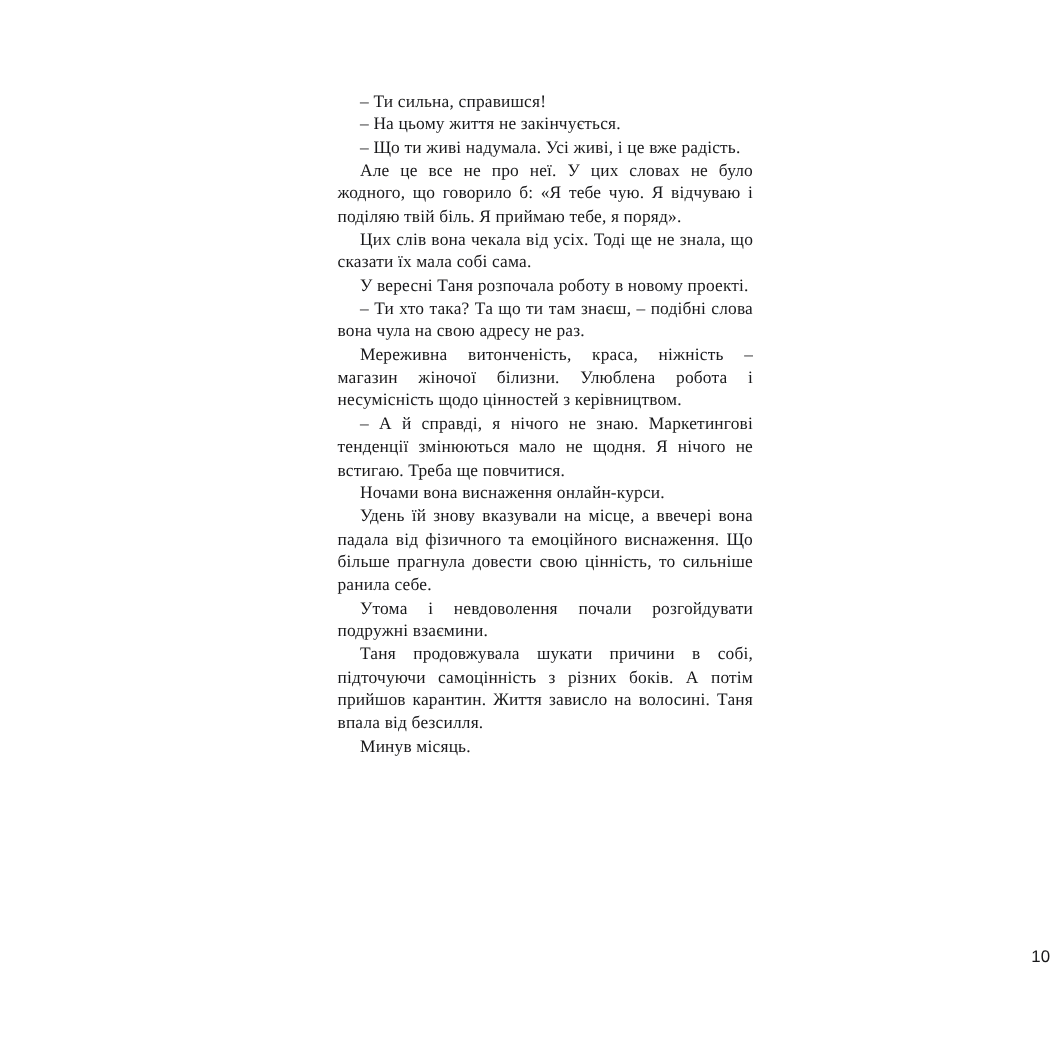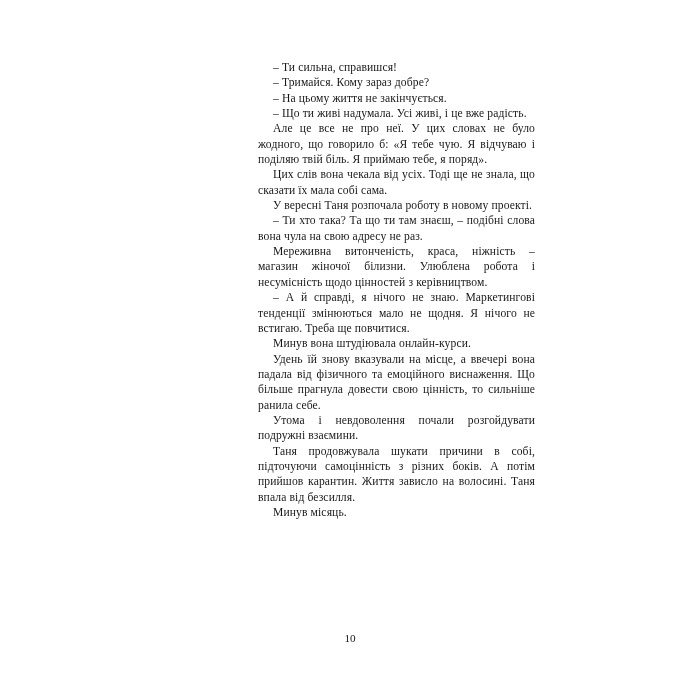--- a/index.html
+++ b/index.html
@@ -20,21 +20,20 @@
     height: 700px;
     background: #ffffff;
     box-sizing: border-box;
   }
 
   .text-column {
     position: absolute;
     left: 225px;
     top: 60px;
     width: 277px;
-    margin-left: 33px;
   }
 
   .para {
     margin: 0;
     text-align: justify;
     text-justify: inter-word;
     font-size: 11.6px;
     line-height: 15.35px;
     color: #18181a;
     text-indent: 15px;
@@ -46,55 +45,54 @@
   
   .para.dialogue {
     text-align: left;
   }
 
   .page-number {
     position: absolute;
     left: 0;
     top: 632px;
     width: 700px;
-    text-align: center;
+    text-align: right;
     font-size: 11.2px;
     color: #18181a;
-    font-family: Liberation Serif, serif;
+    font-family: Liberation Sans, sans-serif;
   }
 </style>
 </head>
 <body>
 
 <div class="page">
 
   <div class="text-column">
 
     <p class="para dialogue">– Ти сильна, справишся!</p>
 
-    <p class="para dialogue">– Тримайся. Кому зараз добре?</p>
 
     <p class="para dialogue">– На цьому життя не закінчується.</p>
 
     <p class="para dialogue">– Що ти живі надумала. Усі живі, і це вже радість.</p>
 
     <p class="para">Але це все не про неї. У цих словах не було жодного, що говорило б: «Я тебе чую. Я відчуваю і поділяю твій біль. Я приймаю тебе, я поряд».</p>
 
     <p class="para">Цих слів вона чекала від усіх. Тоді ще не знала, що сказати їх мала собі сама.</p>
 
     <p class="para dialogue">У вересні Таня розпочала роботу в новому проекті.</p>
 
     <p class="para">– Ти хто така? Та що ти там знаєш, – подібні слова вона чула на свою адресу не раз.</p>
 
     <p class="para">Мереживна витонченість, краса, ніжність – магазин жіночої білизни. Улюблена робота і несумісність щодо цінностей з керівництвом.</p>
 
 
     <p class="para">– А й справді, я нічого не знаю. Маркетингові тенденції змінюються мало не щодня. Я нічого не встигаю. Треба ще повчитися.</p>
 
-    <p class="para dialogue">Минув вона штудіювала онлайн-курси.</p>
+    <p class="para dialogue">Ночами вона виснаження онлайн-курси.</p>
 
 
     <p class="para">Удень їй знову вказували на місце, а ввечері вона падала від фізичного та емоційного виснаження. Що більше прагнула довести свою цінність, то сильніше ранила себе.</p>
 
     <p class="para">Утома і невдоволення почали розгойдувати подружні взаємини.</p>
 
 
     <p class="para">Таня продовжувала шукати причини в собі, підточуючи самоцінність з різних боків. А потім прийшов карантин. Життя зависло на волосині. Таня впала від безсилля.</p>
 
     <p class="para dialogue">Минув місяць.</p>

